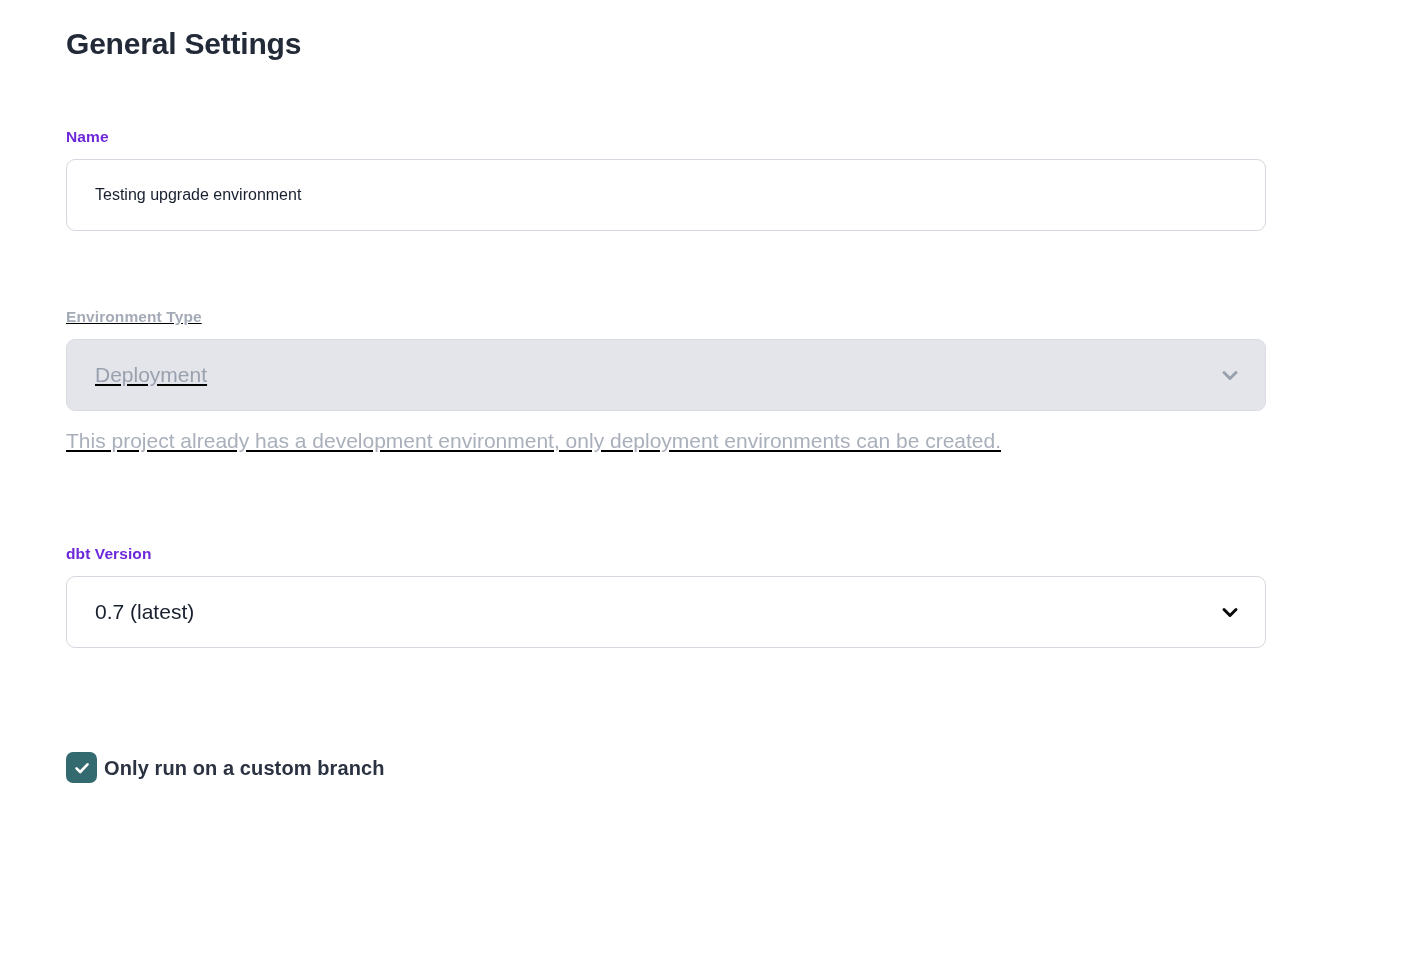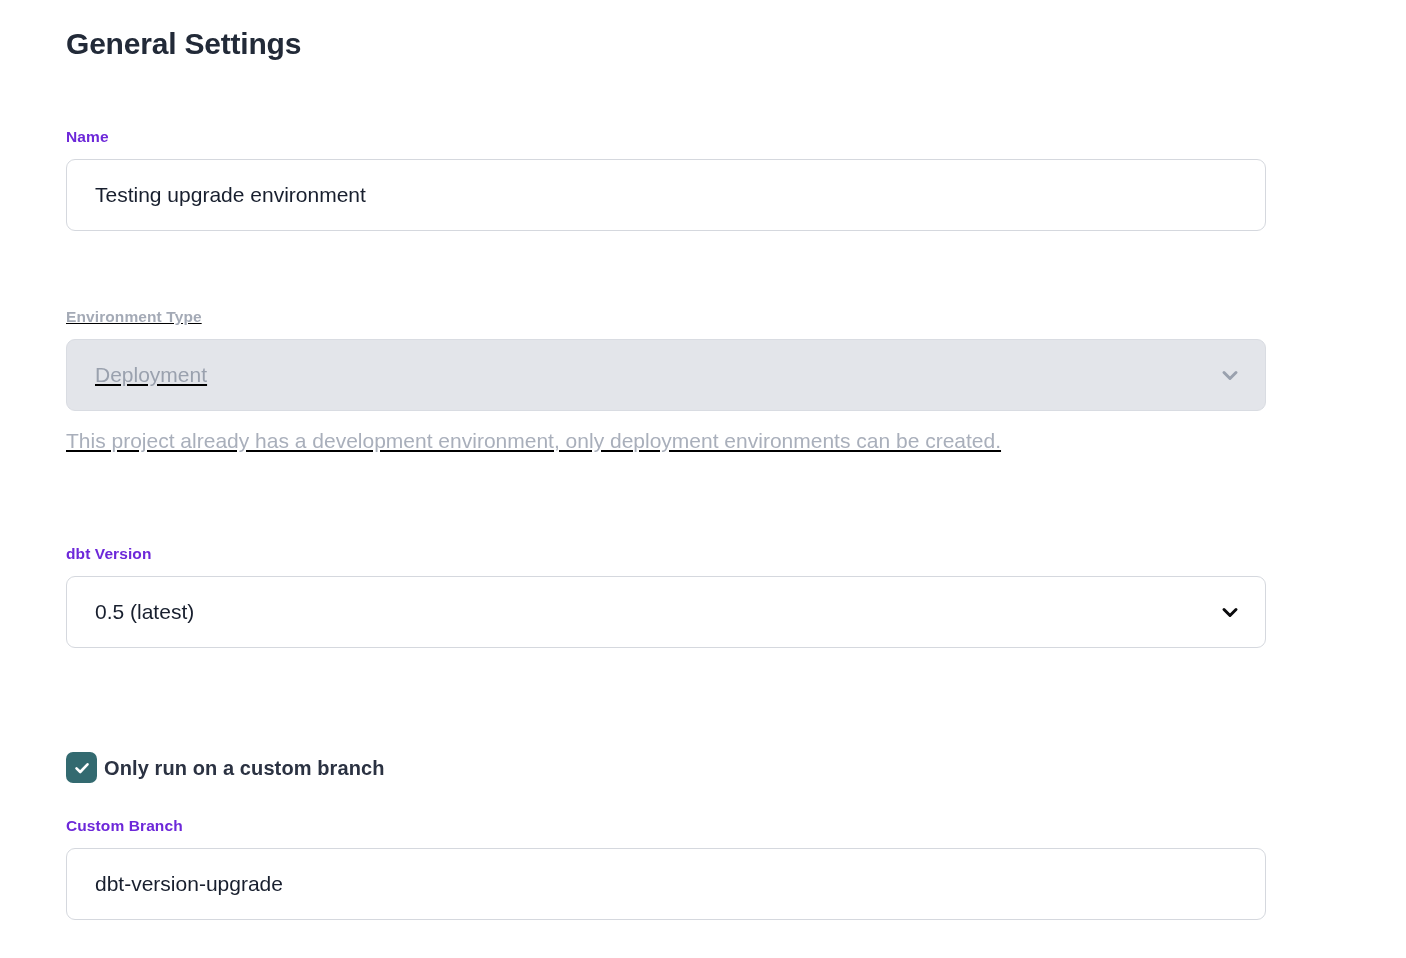--- a/index.html
+++ b/index.html
@@ -57,21 +57,21 @@
 
   .text-input {
     display: block;
     width: 1200px;
     height: 72px;
     border: 1px solid #d5d8de;
     border-radius: 9px;
     background: #ffffff;
     color: #181f2e;
     font-family: "Liberation Sans", "DejaVu Sans", sans-serif;
-    font-size: 21px;
+    font-size: 16px;
     font-weight: 400;
     padding: 0 28px;
     line-height: 70px;
     outline: none;
   }
 
   .select-wrap {
     position: relative;
     width: 1200px;
     height: 72px;
@@ -175,36 +175,32 @@
           <path d="M6 9.5 L12 15.5 L18 9.5" stroke="#9aa1ae" stroke-width="3" stroke-linecap="round" stroke-linejoin="round"></path>
         </svg>
       </span>
     </div>
     <p class="helper-text">This project already has a development environment, only deployment environments can be created.</p>
   </div>
 
   <div class="field-group" style="top:545px;">
     <label class="field-label">dbt Version</label>
     <div class="select-wrap">
-      <div class="select-box">0.5 (latest)</div>
+      <div class="select-box">0.7 (latest)</div>
       <span class="chevron">
         <svg width="24" height="24" viewBox="0 0 24 24" fill="none">
           <path d="M6 9.5 L12 15.5 L18 9.5" stroke="#0b0b0d" stroke-width="3" stroke-linecap="round" stroke-linejoin="round"></path>
         </svg>
       </span>
     </div>
   </div>
 
   <div class="checkbox-row" style="top:752px;gap:7px;">
     <span class="checkbox">
       <svg width="20" height="20" viewBox="0 0 20 20" fill="none">
         <path d="M4.5 10.4 L8.2 14 L15.5 6.3" stroke="#ffffff" stroke-width="2.6" stroke-linecap="round" stroke-linejoin="round"></path>
       </svg>
     </span>
     <span class="checkbox-label">Only run on a custom branch</span>
   </div>
 
-  <div class="field-group" style="top:817px;">
-    <label class="field-label">Custom Branch</label>
-    <input class="text-input" type="text" value="dbt-version-upgrade" style="">
-  </div>
 
 </div>
 
 </body></html>

